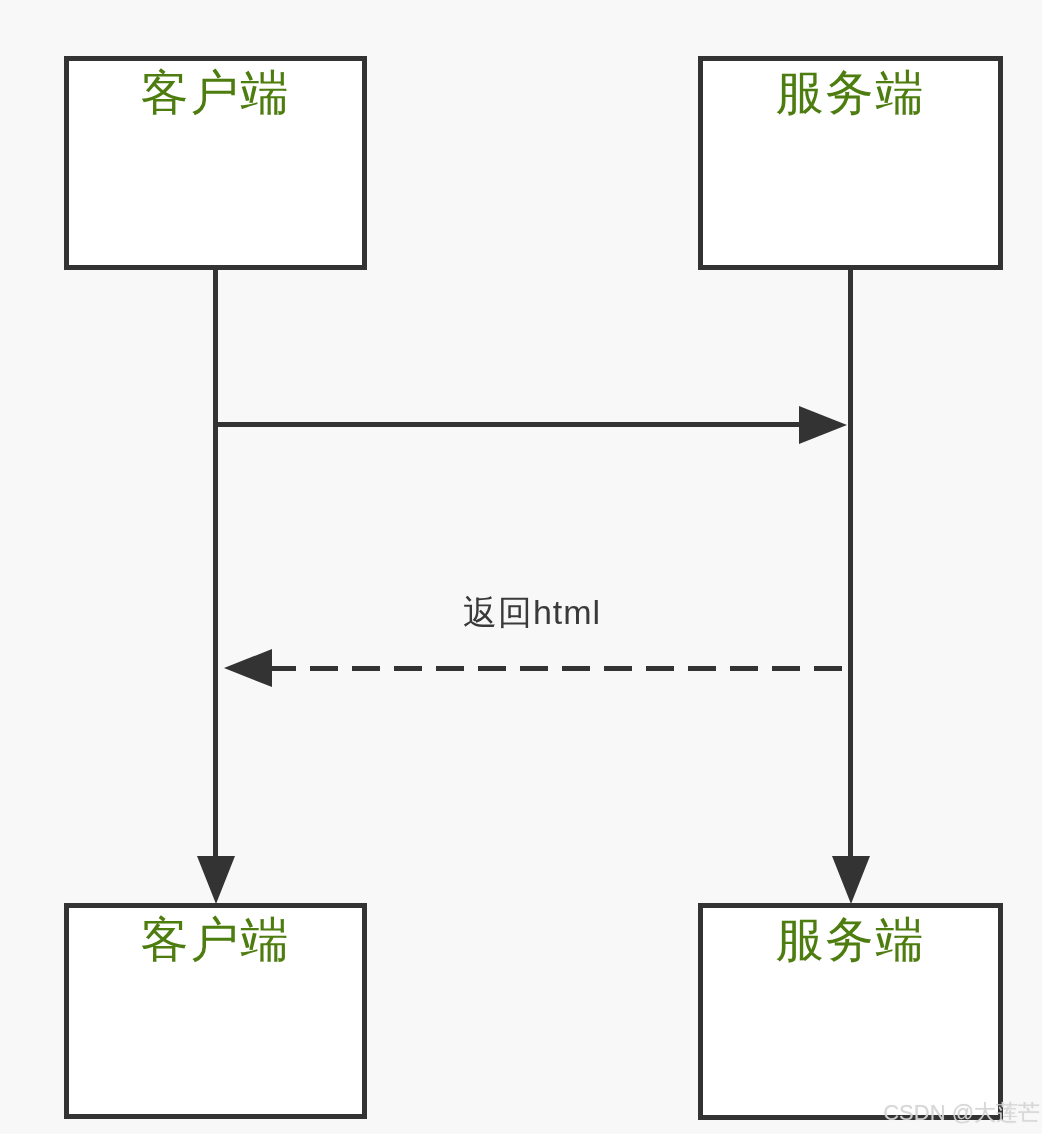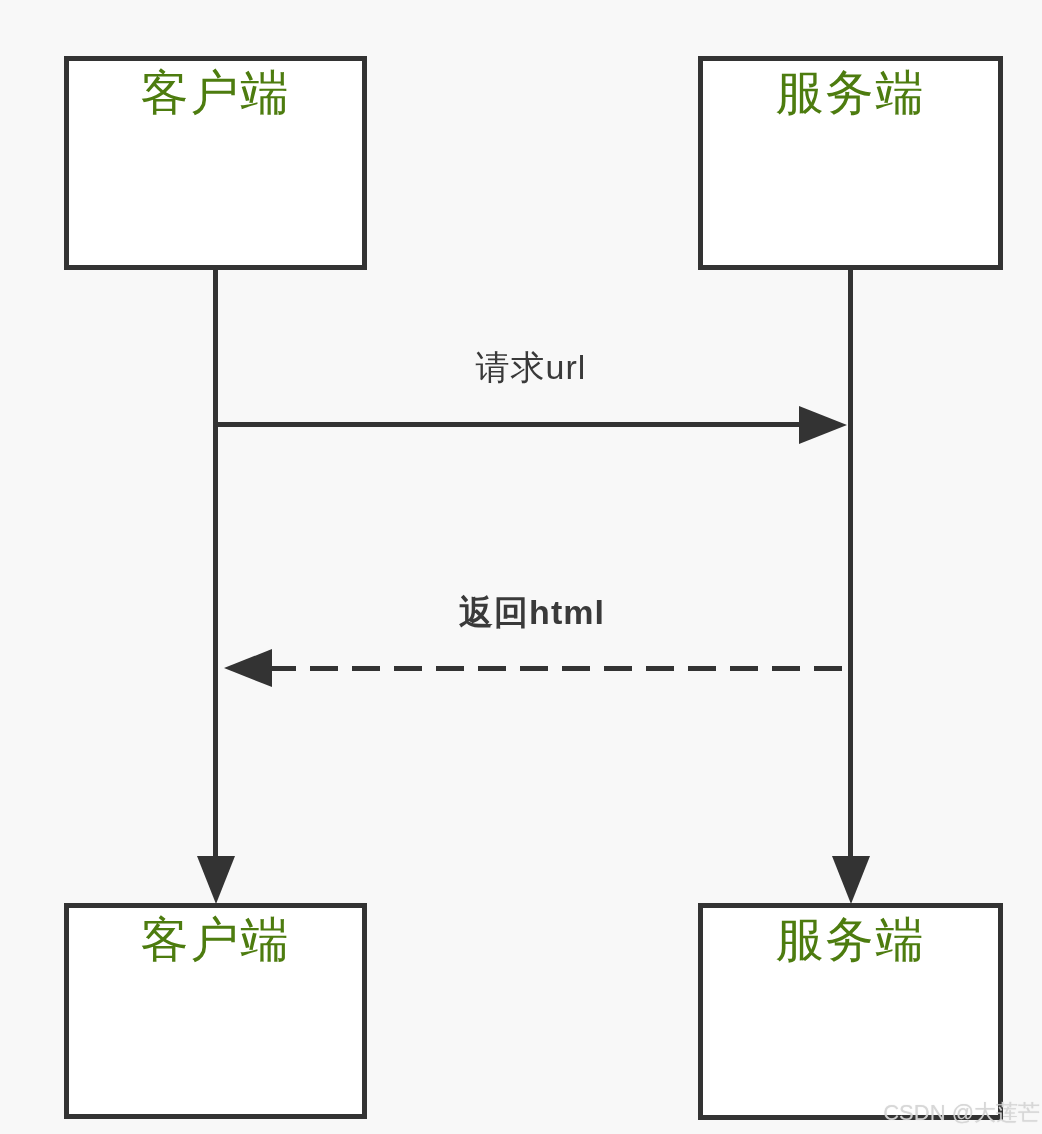--- a/index.html
+++ b/index.html
@@ -83,21 +83,21 @@
 
   .msg-label {
     position: absolute;
     width: 300px;
     text-align: center;
     font-size: 34px;
     color: #3a3a3a;
     letter-spacing: 1px;
   }
   .label-request  { left: 381px; top: 345px; }
-  .label-response { left: 382px; top: 590px; font-weight: bold; }
+  .label-response { left: 382px; top: 590px; }
 
   .watermark {
     position: absolute;
     right: 2px;
     top: 1098px;
     font-size: 22px;
     color: rgba(214, 214, 214, 0.92);
     text-shadow: 0 0 1px rgba(180, 180, 180, 0.4);
     white-space: nowrap;
     text-align: right;
@@ -111,21 +111,20 @@
   <div class="node-box box-client-top">
     <span>客户端</span>
   </div>
   <div class="node-box box-server-top">
     <span>服务端</span>
   </div>
 
   <div class="lifeline lifeline-left"></div>
   <div class="lifeline lifeline-right"></div>
 
-  <div class="msg-label label-request">请求url</div>
   <div class="msg-line-solid"></div>
   <div class="arrow-right"></div>
 
   <div class="msg-label label-response">返回html</div>
   <div class="msg-line-dashed"></div>
   <div class="arrow-left"></div>
 
   <div class="arrow-down arrow-down-left"></div>
   <div class="arrow-down arrow-down-right"></div>
 

